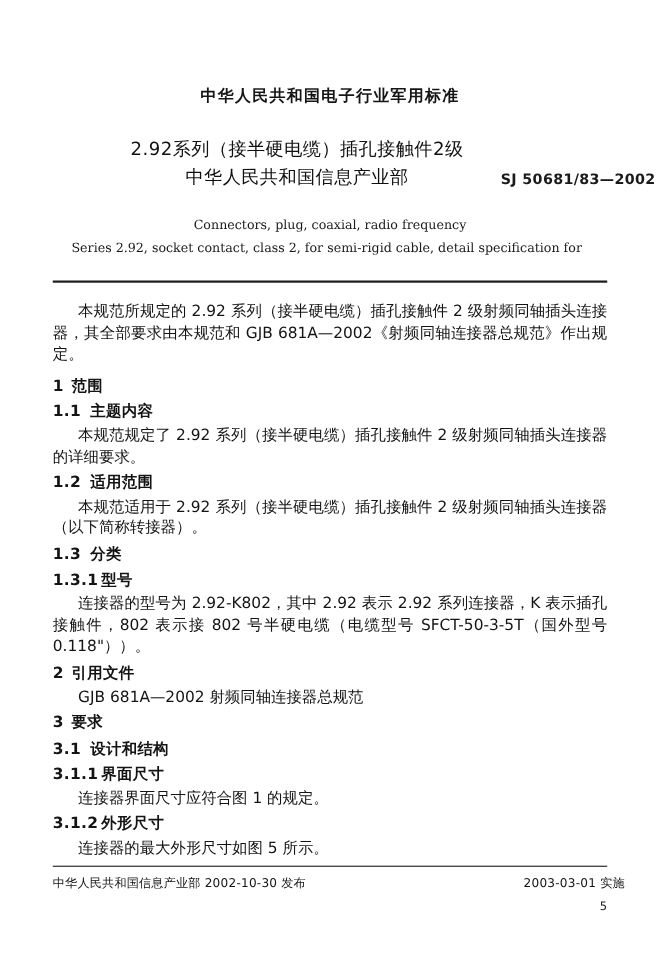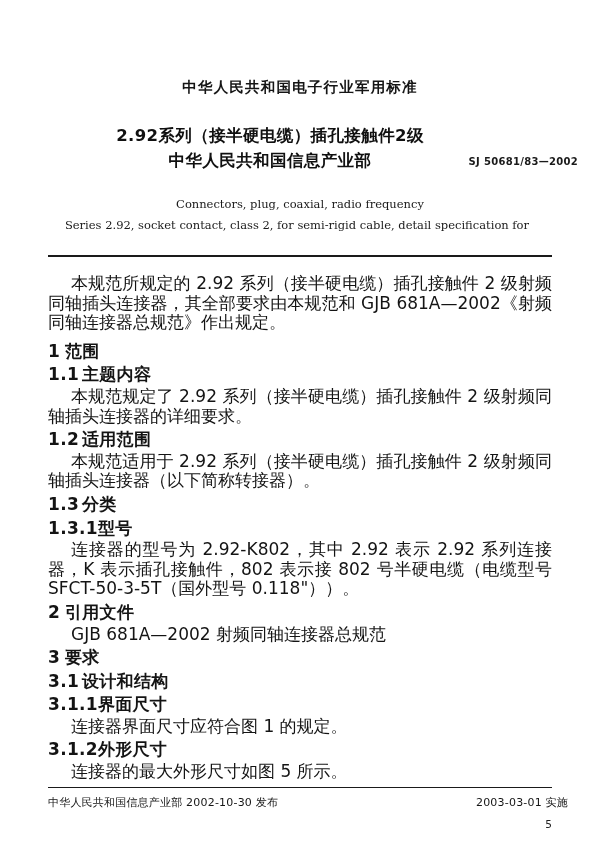--- a/index.html
+++ b/index.html
@@ -31,38 +31,38 @@
     font-size: 14.5px;
     letter-spacing: 1.2px;
     color: #151515;
   }
   .title-zone {
     position: relative;
     margin-top: 26px;
   }
   .doc-title {
     text-align: center;
-    font-weight: bold;
+    font-weight: normal;
     font-size: 16.5px;
     line-height: 25px;
     letter-spacing: 0.4px;
     color: #101010;
     padding: 0 120px 0 60px;
   }
   .doc-title .t-line {
     display: block;
     white-space: nowrap;
   }
   .std-number {
     position: absolute;
-    right: 22px;
+    right: 4px;
     top: 33px;
     font-family: "DejaVu Sans", "Liberation Sans", sans-serif;
     font-weight: bold;
-    font-size: 10px;
+    font-size: 13px;
     letter-spacing: 0.3px;
     color: #1a1a1a;
     white-space: nowrap;
     margin-left: 36px;
   }
 
   .doc-subtitle {
     margin-top: 21px;
     font-family: "DejaVu Serif", "Liberation Serif", serif;
     font-size: 11.5px;
@@ -79,21 +79,21 @@
 
   .rule-top {
     margin: 19px 48px 0 48px;
     height: 0;
     border-top: 2.2px solid #1a1a1a;
   }
 
   
   .doc-body {
     margin: 16px 48px 0 48px;
-    font-size: 17px;
+    font-size: 14px;
     line-height: 19.6px;
     color: #141414;
   }
   .para {
     text-indent: 23px;
     text-align: justify;
     margin: 0;
     padding: 1px 0;
   }
   .para-hang {

